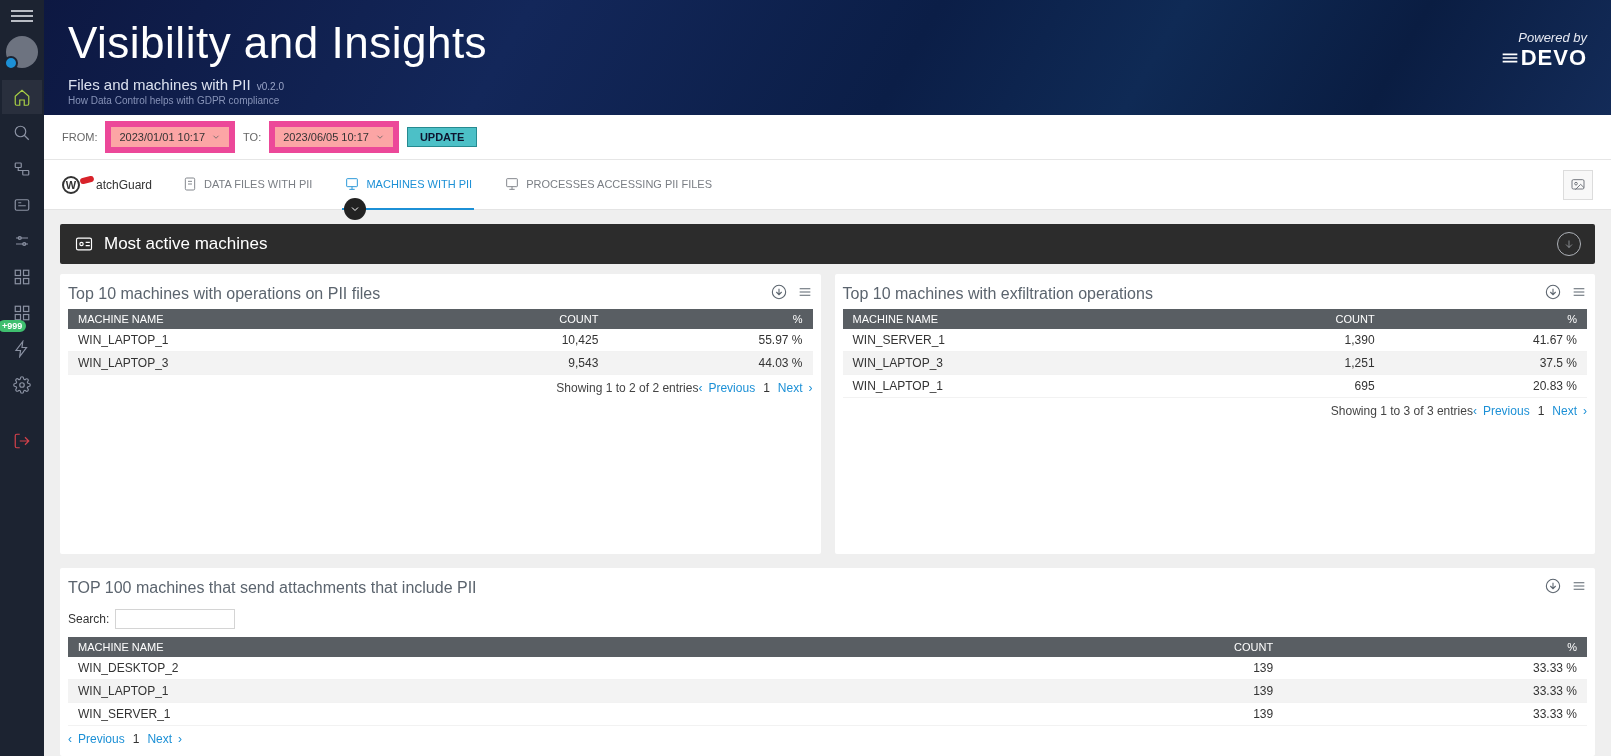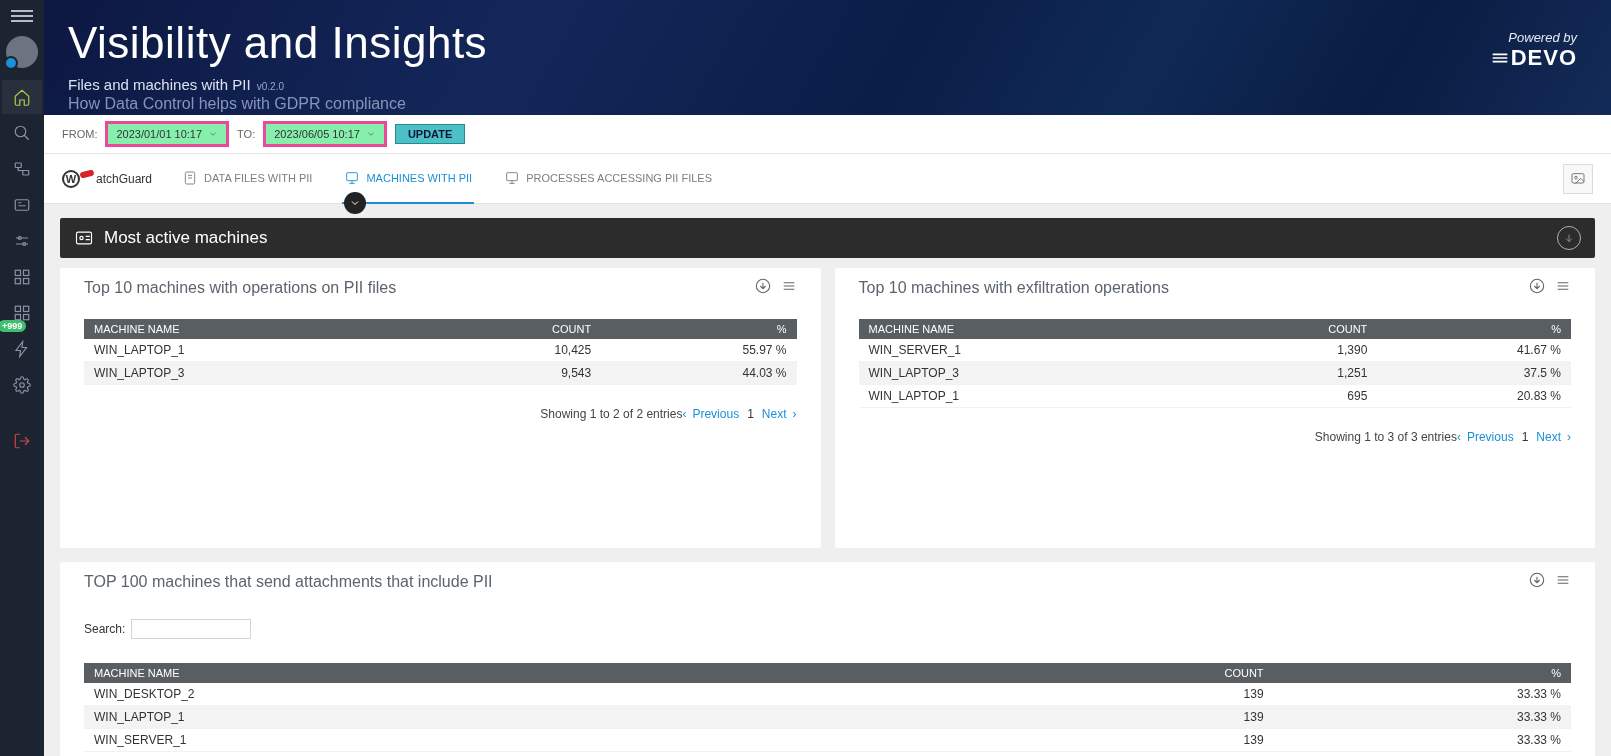--- a/index.html
+++ b/index.html
@@ -24,30 +24,30 @@
 .nav-icon.active svg { stroke: #a8cf45; }
 .nav-icon.active { background: rgba(255,255,255,0.06); }
 .nav-badge { position: absolute; left: -4px; bottom: -2px; background: #3fbf6f; color: #fff; font-size: 9px; padding: 1px 4px; border-radius: 8px; font-weight: bold; }
 .nav-icon.logout svg { stroke: #d4414b; }
 
 
 .banner { height: 115px; background: linear-gradient(120deg, #0d1842 0%, #13275a 30%, #0b1e47 55%, #0f2a55 70%, #0a1d42 85%, #132b58 100%); color: #fff; padding: 18px 24px 8px; position: relative; }
 .banner h1 { font-size: 44px; font-weight: 300; letter-spacing: 0.5px; }
 .banner .sub { font-size: 15px; color: #dbe1ef; margin-top: 8px; }
 .banner .sub .ver { font-size: 10px; color: #9aa5c7; margin-left: 2px; }
-.banner .sub2 { font-size: 16px; color: #8793b8; margin-top: 2px; }
-.powered { position: absolute; right: 34px; top: 30px; text-align: right; }
+.banner .sub2 { font-size: 10px; color: #8793b8; margin-top: 2px; }
+.powered { position: absolute; right: 24px; top: 30px; text-align: right; }
 .powered .p { font-size: 13px; font-style: italic; color: #e6e9f2; }
 .powered .logo { font-size: 22px; font-weight: 700; letter-spacing: 1px; color: #fff; display: flex; align-items: center; justify-content: flex-end; }
 .powered .logo svg { width: 22px; height: 22px; stroke: #fff; fill: none; stroke-width: 1.8; }
 
 
 .filter-bar { background: #fff; border-bottom: 1px solid #e6e6e6; padding: 6px 18px; display: flex; align-items: center; gap: 8px; font-size: 11px; }
 .filter-bar .lbl { color: #666; text-transform: uppercase; font-size: 11px; }
-.filter-bar .date { border: 3px solid #ec4899; padding: 4px 8px; display: flex; align-items: center; gap: 6px; cursor: pointer; background:#86efac; }
+.filter-bar .date { border: 6px solid #ec4899; padding: 4px 8px; display: flex; align-items: center; gap: 6px; cursor: pointer; background:#fca5a5; }
 .filter-bar .date svg { width: 10px; height: 10px; stroke: #666; fill: none; stroke-width: 2; }
 .filter-bar .update { background: #4cc0c7; border: 1px solid #268a90; color: #0e1530; padding: 3px 12px; font-size: 11px; cursor: pointer; font-weight: bold; }
 
 
 .tab-bar { background: #fff; border-bottom: 1px solid #e4e4e4; display: flex; align-items: center; padding: 0 18px; height: 50px; gap: 28px; position: relative; }
 .brand { font-size: 14px; color: #333; display: flex; align-items: center; gap: 4px; }
 .brand .wg1 { display: inline-flex; width: 18px; height: 18px; border: 2px solid #333; border-radius: 50%; align-items: center; justify-content: center; font-weight: bold; font-size: 11px; position: relative; }
 .brand .swoosh { width: 14px; height: 6px; background: #d8222a; border-radius: 3px; transform: rotate(-14deg); display: inline-block; margin-left: -4px; margin-top: -10px; }
 .tab { display: flex; align-items: center; gap: 6px; font-size: 11px; color: #7a7e84; cursor: pointer; padding: 16px 2px; border-bottom: 2px solid transparent; }
 .tab svg { width: 16px; height: 16px; stroke: #7a7e84; fill: none; stroke-width: 1.4; }
@@ -62,21 +62,21 @@
 
 .content { flex: 1; overflow-y: auto; padding: 14px 16px; background: #efefef; }
 
 .section-header { background: #2c2c2c; color: #fff; padding: 8px 14px; display: flex; align-items: center; gap: 10px; border-radius: 2px; margin-bottom: 10px; }
 .section-header svg { width: 20px; height: 20px; stroke: #fff; fill: none; stroke-width: 1.4; }
 .section-header .title { font-size: 17px; font-weight: 400; }
 .section-header .collapse { margin-left: auto; width: 24px; height: 24px; border-radius: 50%; border: 1.5px solid #aeb2b8; display: flex; align-items: center; justify-content: center; cursor: pointer; }
 .section-header .collapse svg { width: 12px; height: 12px; stroke: #aeb2b8; }
 
 .panels-row { display: flex; gap: 14px; margin-bottom: 14px; }
-.panel { background: #fff; flex: 1; padding: 10px 24px; border-radius: 2px; min-height: 280px; display:flex; flex-direction:column;gap:16px; }
+.panel { background: #fff; flex: 1; padding: 10px 8px; border-radius: 2px; min-height: 280px; display:flex; flex-direction:column; }
 .panel-full { flex-basis: 100%; }
 .panel-head { display: flex; align-items: center; margin-bottom: 6px; }
 .panel-head .title { font-size: 16px; color: #5b646e; font-weight: 400; }
 .panel-head .actions { margin-left: auto; display: flex; gap: 10px; }
 .panel-head .actions .ib { cursor: pointer; }
 .panel-head .actions svg { width: 16px; height: 16px; stroke: #5b646e; fill: none; stroke-width: 1.6; }
 
 .search-row { display: flex; align-items: center; gap: 6px; margin: 6px 0 8px; font-size: 12px; }
 .search-row input { border: 1px solid #d4d4d4; padding: 2px 4px; width: 120px; font-size: 12px; }
 

